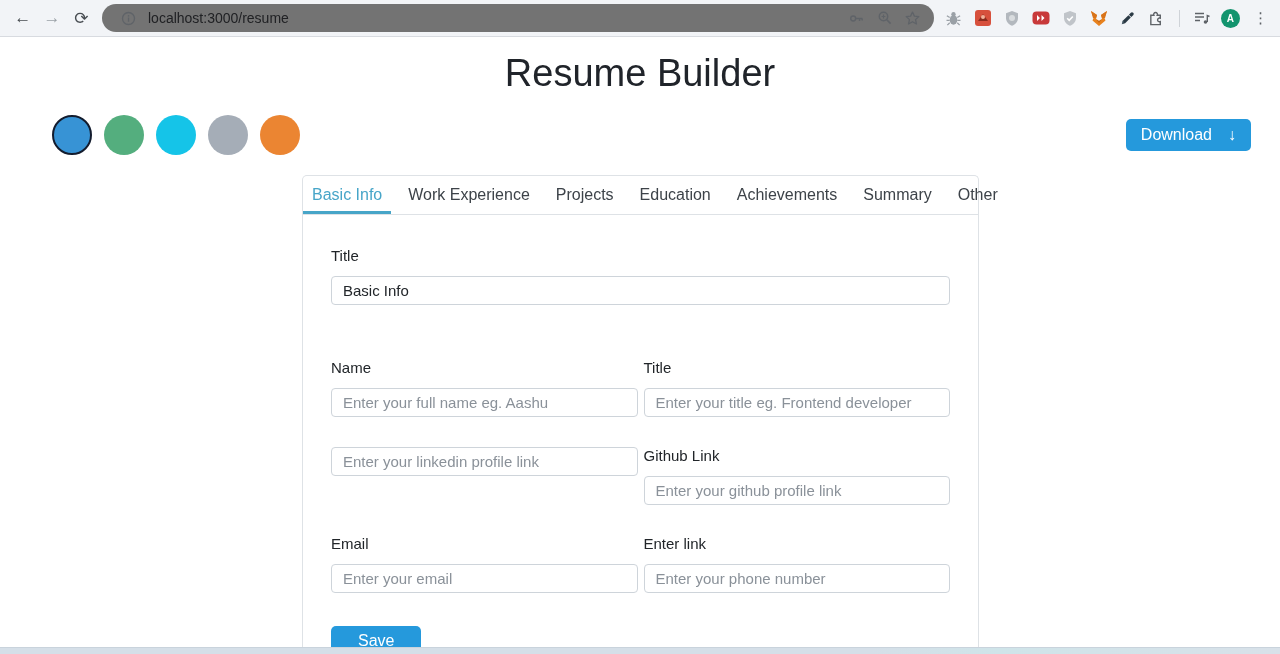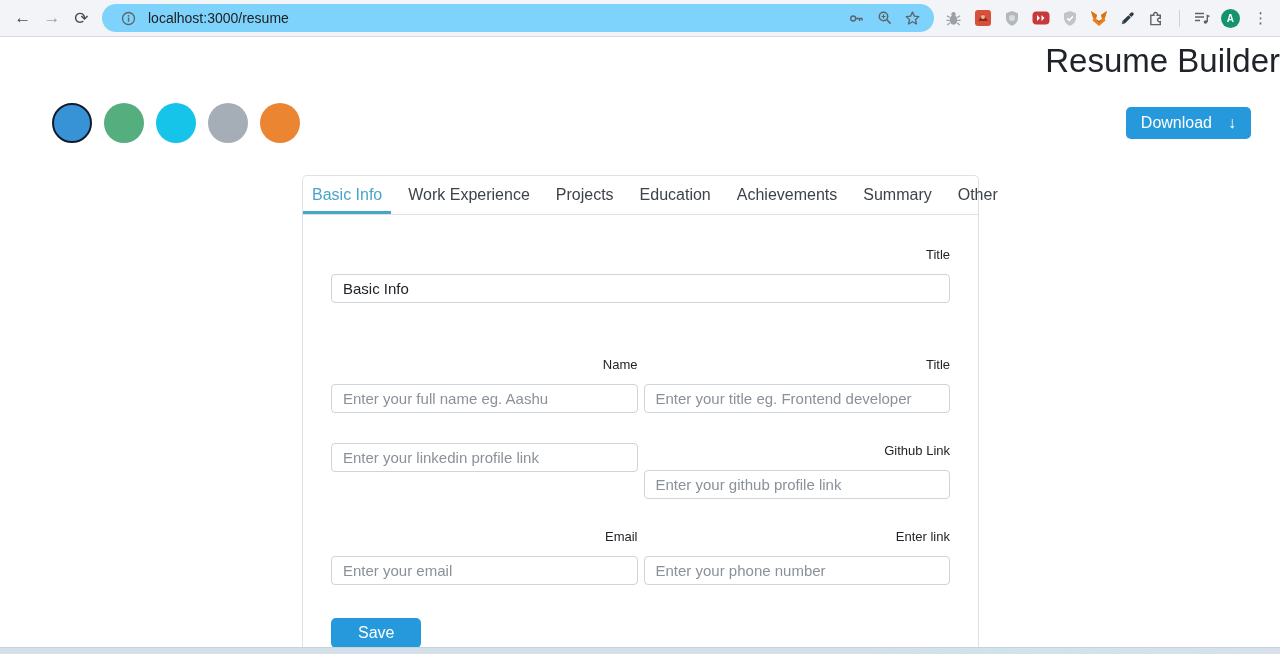--- a/index.html
+++ b/index.html
@@ -5,55 +5,55 @@
   * { margin:0; padding:0; box-sizing:border-box; }
   html,body { width:1280px; height:654px; overflow:hidden; background:#fff;
     font-family:"Liberation Sans", sans-serif; }
 
   
   .browser-bar { height:37px; background:#f2f4f7; border-bottom:1px solid #d8dbe0;
     display:flex; align-items:center; padding:0 8px; }
   .nav-btn { width:28px; height:28px; display:flex; align-items:center; justify-content:center;
     font-size:17px; color:#474c51; border-radius:50%; cursor:pointer; margin:0 2px; }
   .nav-btn.disabled { color:#9aa0a6; }
-  .addr-pill { flex:0 0 832px; height:28px; background:#7dd3fc; border-radius:14px;
+  .addr-pill { flex:0 0 832px; height:28px; background:#737373; border-radius:14px;
     display:flex; align-items:center; padding:0 10px; margin:0 10px 0 6px; }
   .addr-url { font-size:14px; color:#202124; margin-left:8px; flex:1; }
   .pill-icon { width:22px; height:22px; display:flex; align-items:center; justify-content:center;
     margin-left:6px; }
   .ext-area { display:flex; align-items:center; gap:9px; }
   .ext-icon { width:20px; height:20px; display:flex; align-items:center; justify-content:center; }
   .sep { width:1px; height:17px; background:#cfd3d8; margin:0 3px; }
   .avatar { width:19px; height:19px; border-radius:50%; background:#13946e; color:#fff;
     font-size:10px; font-weight:bold; display:flex; align-items:center; justify-content:center; }
   .dots { font-size:15px; color:#5f6368; padding:0 4px; letter-spacing:0; }
 
   
-  .page-title { text-align:right; font-size:33px; font-weight:400; color:#20242a;
-    margin-top:3px; line-height:42px; }
+  .page-title { text-align:center; font-size:38px; font-weight:400; color:#20242a;
+    margin-top:15px; line-height:42px; }
   .top-row { display:flex; align-items:center; justify-content:space-between;
     padding:0 29px 0 52px; margin-top:21px; height:40px; }
   .swatches { display:flex; gap:12px; }
   .swatch { width:40px; height:40px; border-radius:50%; cursor:pointer; }
   .swatch.selected { border:2.5px solid #131c2e; }
   .btn { background:#2599dc; color:#fff; border:none; border-radius:5px; cursor:pointer;
     font-family:"Liberation Sans", sans-serif; }
   .download-btn { font-size:16px; padding:7px 15px; display:flex; align-items:center; gap:16px; }
 
   
   .card { position:absolute; left:302px; top:175px; width:677px; bottom:0;
     background:#fff; border:1px solid #dee2e6; border-bottom:none; border-radius:5px 5px 0 0; }
   .tabs { display:flex; border-bottom:1px solid #dee2e6; height:39px; }
   .tab { font-size:16px; color:#3d4349; padding:0 9px; margin-right:8px; cursor:pointer;
     display:flex; align-items:center; border-bottom:3px solid transparent; padding-top:3px;
     white-space:nowrap; }
   .tab.active { color:#47a5c8; border-bottom-color:#47a5c8; }
 
   .form-body { padding:0 28px; }
-  .field-label { display:block; font-size:13px; color:#212529; margin-bottom:12px;text-align:right; }
+  .field-label { display:block; font-size:15px; color:#212529; margin-bottom:12px; }
   .text-input { width:100%; height:29px; border:1px solid #ced4da; border-radius:4px;
     padding:4px 11px; font-size:15px; color:#212529; font-family:"Liberation Sans", sans-serif; }
   .text-input::placeholder { color:#8a9199; opacity:1; }
   .section-field { margin-top:32px; }
   .grid { display:grid; grid-template-columns:1fr 1fr; column-gap:6px; margin-top:54px; }
   .field { margin-bottom:30px; }
   .save-btn { font-size:16px; padding:6px 27px; margin-top:3px; }
 
   
   .hscrollbar { position:fixed; left:0; right:0; bottom:0; height:7px;

